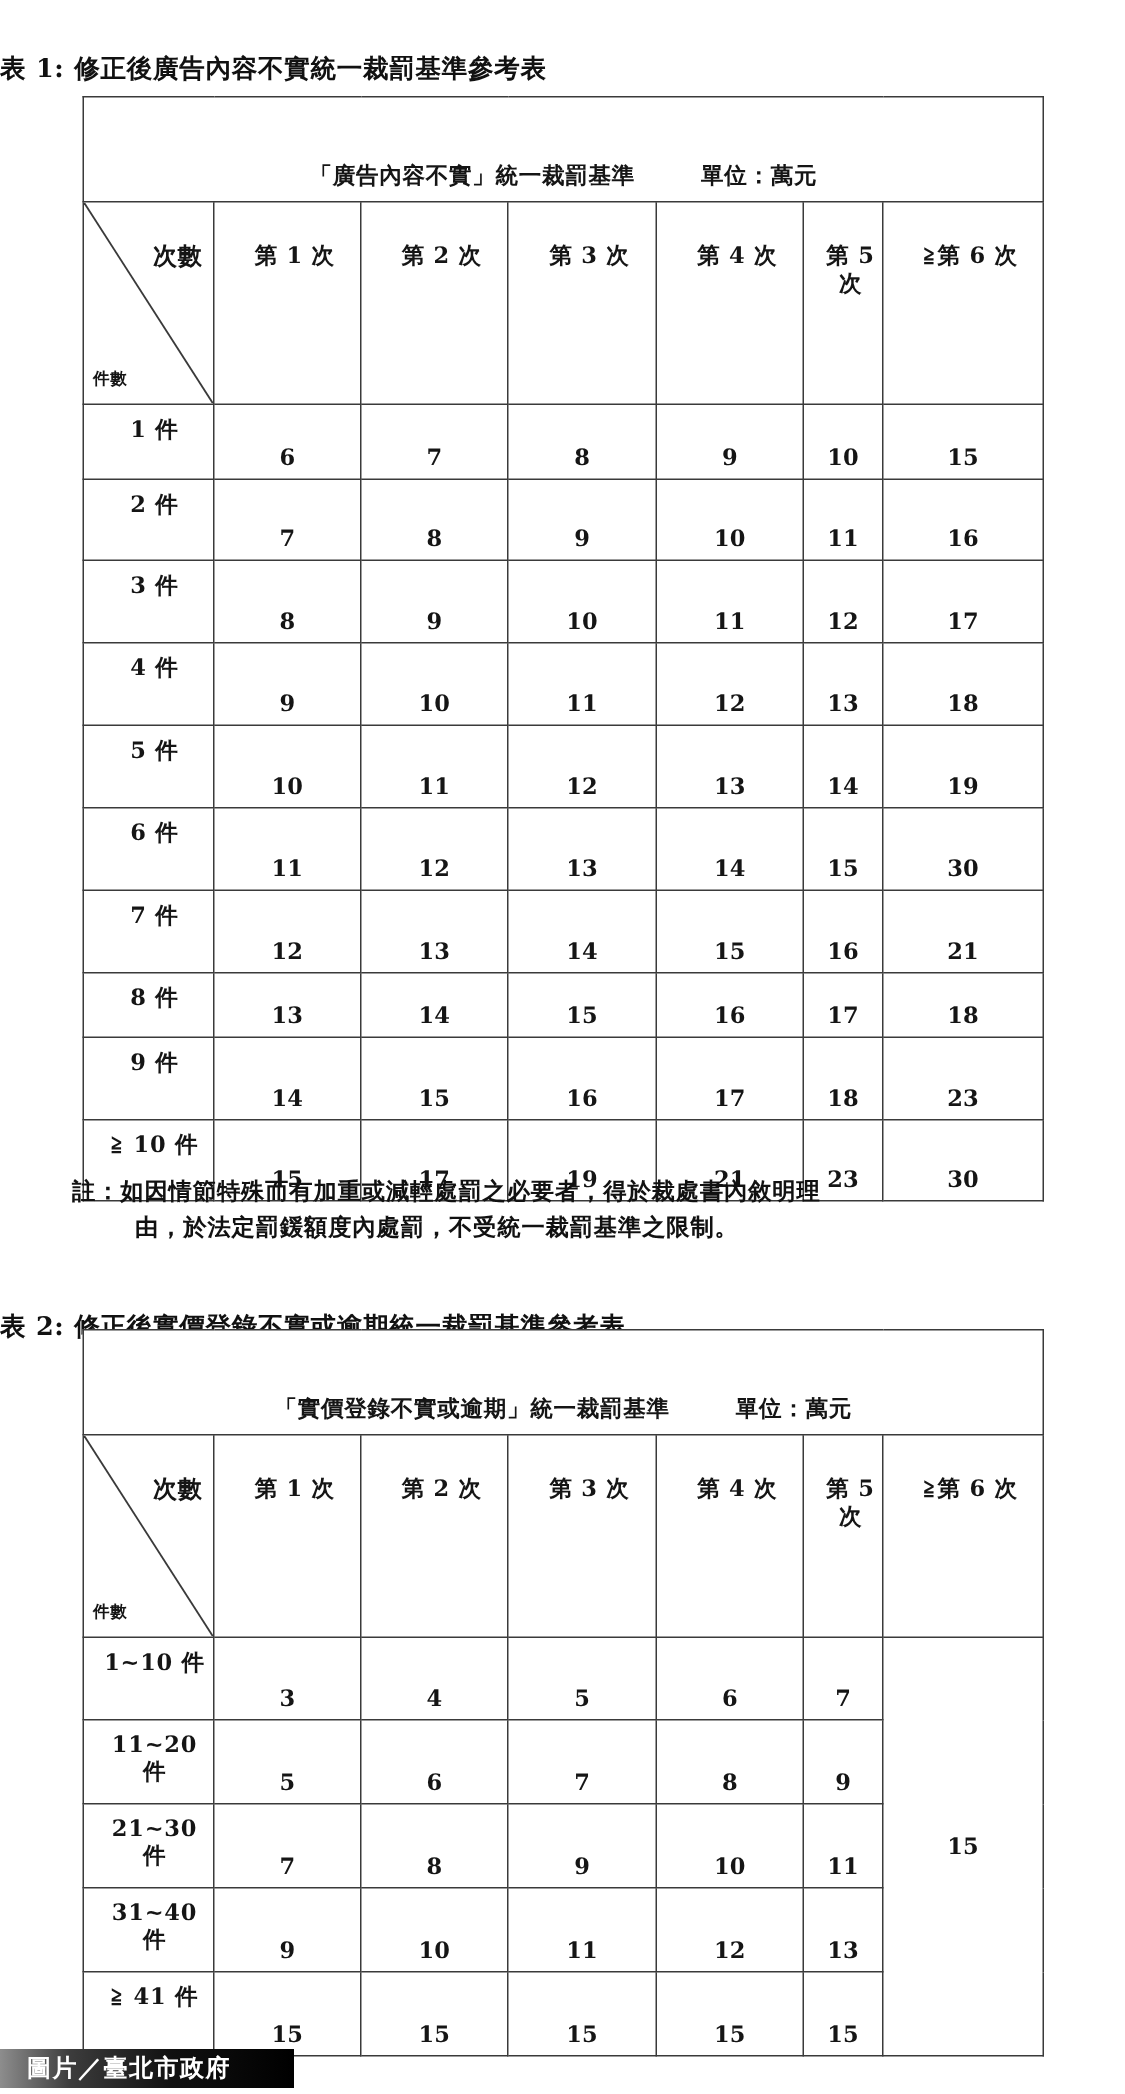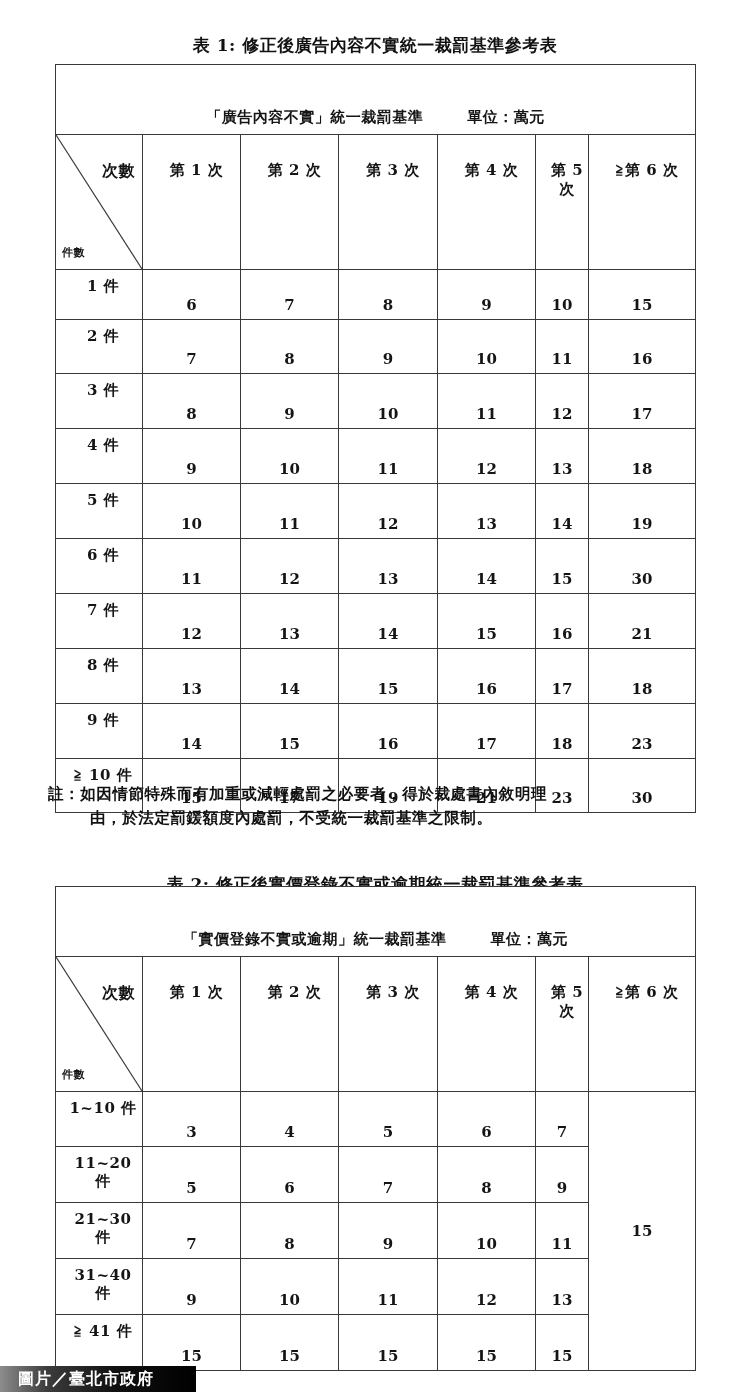--- a/index.html
+++ b/index.html
@@ -18,21 +18,21 @@
 
   .page {
     position: relative;
     width: 750px;
     height: 1396px;
     box-sizing: border-box;
   }
 
   
   .table-title {
-    text-align: center;
+    text-align: left;
     font-weight: bold;
     font-size: 17px;
     letter-spacing: 0.5px;
     color: #111;
   }
   #title-1 { position: absolute; left: 0; top: 34px; width: 750px; }
   #title-2 { position: absolute; left: 0; top: 873px; width: 750px; }
 
   
   .grid {
@@ -271,21 +271,21 @@
       </tr>
       <tr style="height:55px">
         <td class="rowhead">7 件</td>
         <td class="num">12</td>
         <td class="num">13</td>
         <td class="num">14</td>
         <td class="num">15</td>
         <td class="num">16</td>
         <td class="num">21</td>
       </tr>
-      <tr style="height:55px">
+      <tr style="height:43px">
         <td class="rowhead">8 件</td>
         <td class="num">13</td>
         <td class="num">14</td>
         <td class="num">15</td>
         <td class="num">16</td>
         <td class="num">17</td>
         <td class="num">18</td>
       </tr>
       <tr style="height:55px">
         <td class="rowhead">9 件</td>

